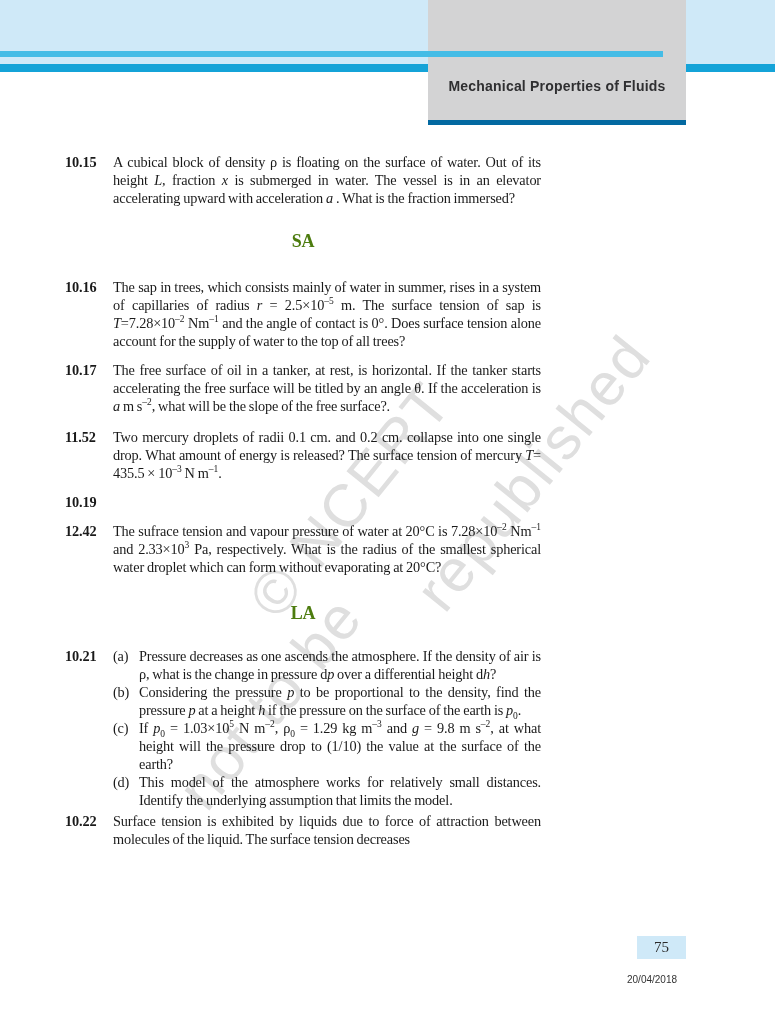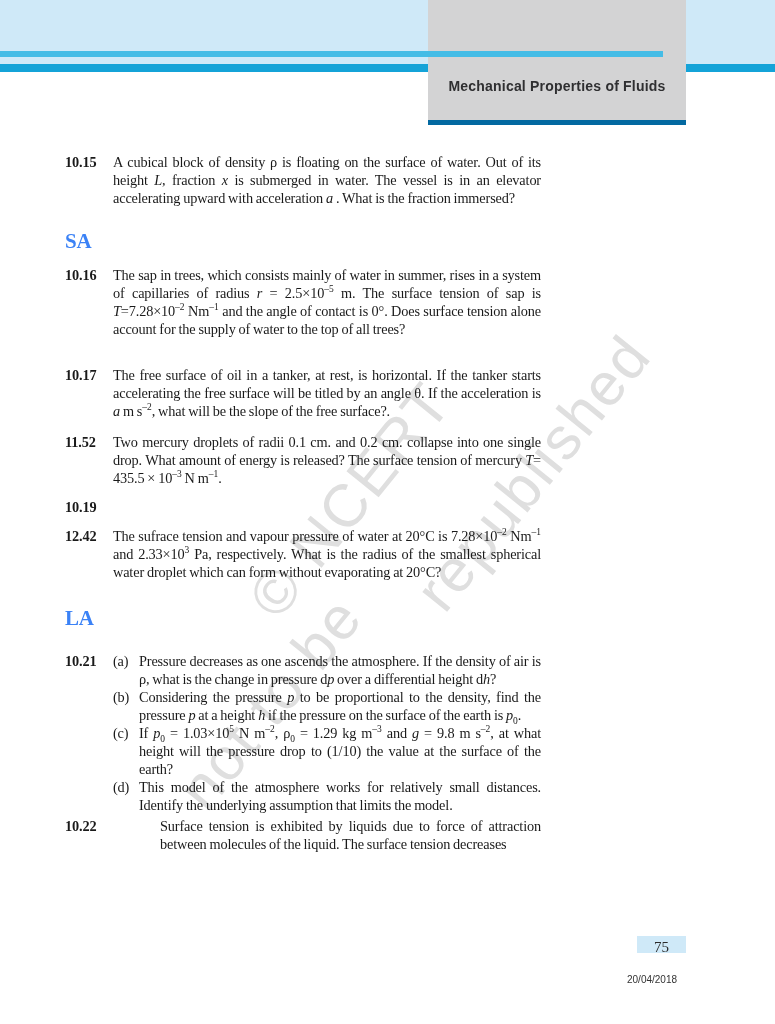--- a/index.html
+++ b/index.html
@@ -27,34 +27,34 @@
   .wm3 { left:533px; top:473px; }
   
   .content { position:absolute; left:65px; top:153px; width:476px; z-index:4;
              font-size:14.3px; line-height:18px; letter-spacing:-0.15px; word-spacing:-0.5px; }
   .question { display:flex; }
   .qnum  { width:48px; flex:0 0 48px; font-weight:bold; }
   .qtext { flex:1; text-align:justify; }
   .part  { display:flex; }
   .plabel{ width:26px; flex:0 0 26px; }
   .ptext { flex:1; text-align:justify; }
-  .secHead { font-weight:bold; font-size:21px; line-height:26px; color:#3b82f6;
-             font-family:"Liberation Serif", serif; }
+  .secHead { font-weight:bold; font-size:18px; line-height:26px; color:#4d7c0f;
+             font-family:"Liberation Serif", serif;text-align:center; }
   sup, sub { font-size:9.5px; line-height:0; letter-spacing:0; }
   .mt-sa  { margin-top:21px; }
-  .mt-q16 { margin-top:12px; }
-  .mt-q17 { margin-top:28px; }
+  .mt-q16 { margin-top:24px; }
+  .mt-q17 { margin-top:11px; }
   .mt-q18 { margin-top:13px; }
   .mt-q19 { margin-top:11px; }
   .mt-q20 { margin-top:11px; }
   .mt-la  { margin-top:24px; }
   .mt-q21 { margin-top:21px;font-family:Liberation Serif, serif; }
-  .mt-q22 { margin-top:3px;gap:47px; }
+  .mt-q22 { margin-top:3px; }
   
-  .pageBadge { position:absolute; left:637px; top:936px; width:49px; height:17px;
+  .pageBadge { position:absolute; left:637px; top:936px; width:49px; height:23px;
                background:#cfe9f8; z-index:4; text-align:center; font-size:15px;
                line-height:23px; color:#2b2b2b; }
   .dateStamp { position:absolute; left:627px; top:974px; z-index:4;
                font-family:"Liberation Sans", sans-serif; font-size:10px; color:#333; }
 </style>
 </head>
 <body>
 
 <div class="page">
 

